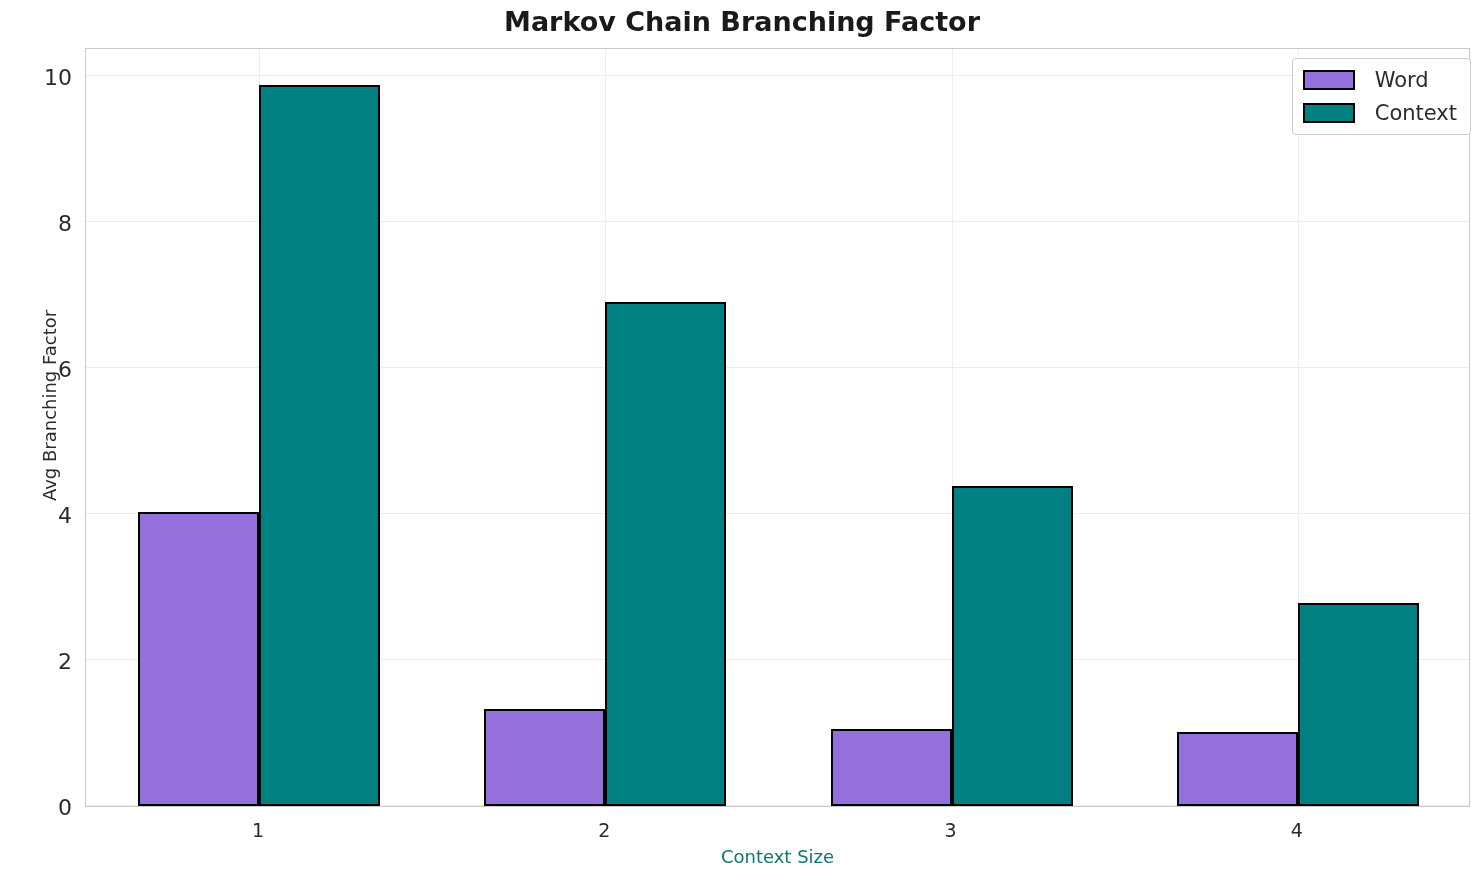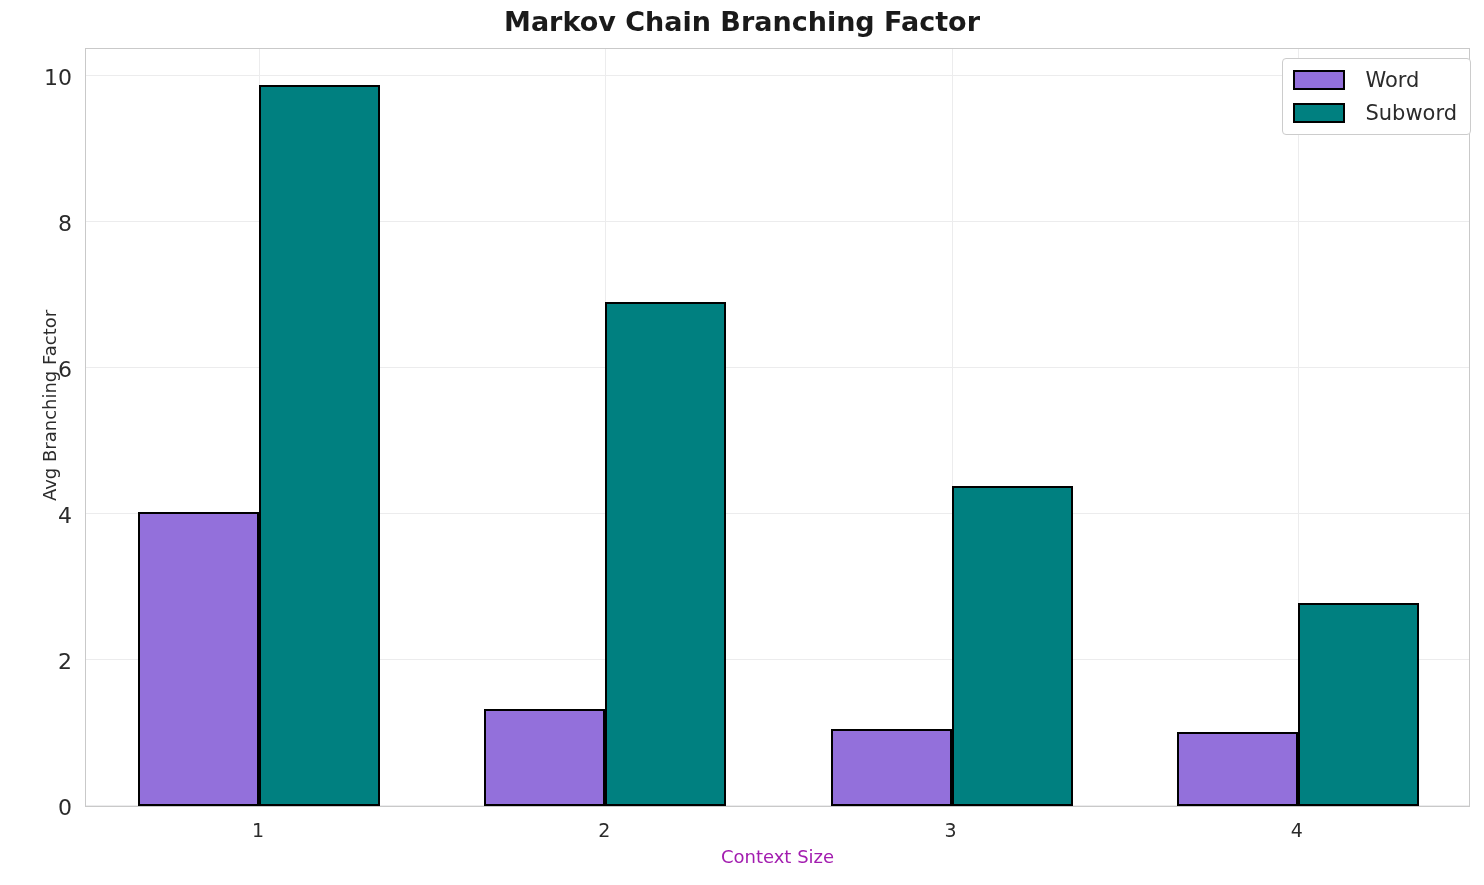--- a/index.html
+++ b/index.html
@@ -160,26 +160,26 @@
 
   <div id="y-axis-label" style="color: rgb(43, 43, 43);">Avg Branching Factor</div>
 
   <div id="x-ticks">
       <div class="x-tick-label" style="left: 173.125px; color: rgb(43, 43, 43);">1</div>
       <div class="x-tick-label" style="left: 519.375px; color: rgb(43, 43, 43);">2</div>
       <div class="x-tick-label" style="left: 865.625px; color: rgb(43, 43, 43);">3</div>
       <div class="x-tick-label" style="left: 1211.88px; color: rgb(43, 43, 43);">4</div>
     </div>
 
-  <div id="x-axis-label" style="color: #a21caf;">Context Size</div>
+  <div id="x-axis-label" style="color: #0f766e;">Context Size</div>
 
   <div id="legend">
       <div class="legend-entry">
         <span class="legend-swatch" style="background: rgb(147, 112, 219); border-color: rgb(0, 0, 0);"></span>
         <span class="legend-text" style="color: rgb(43, 43, 43);">Word</span>
       </div>
       <div class="legend-entry">
         <span class="legend-swatch" style="background: rgb(0, 128, 128); border-color: rgb(0, 0, 0);"></span>
-        <span class="legend-text" style="color: rgb(43, 43, 43);">Subword</span>
+        <span class="legend-text" style="color: rgb(43, 43, 43);">Context</span>
       </div>
     </div>
 
 </div>
 
 </body></html>

